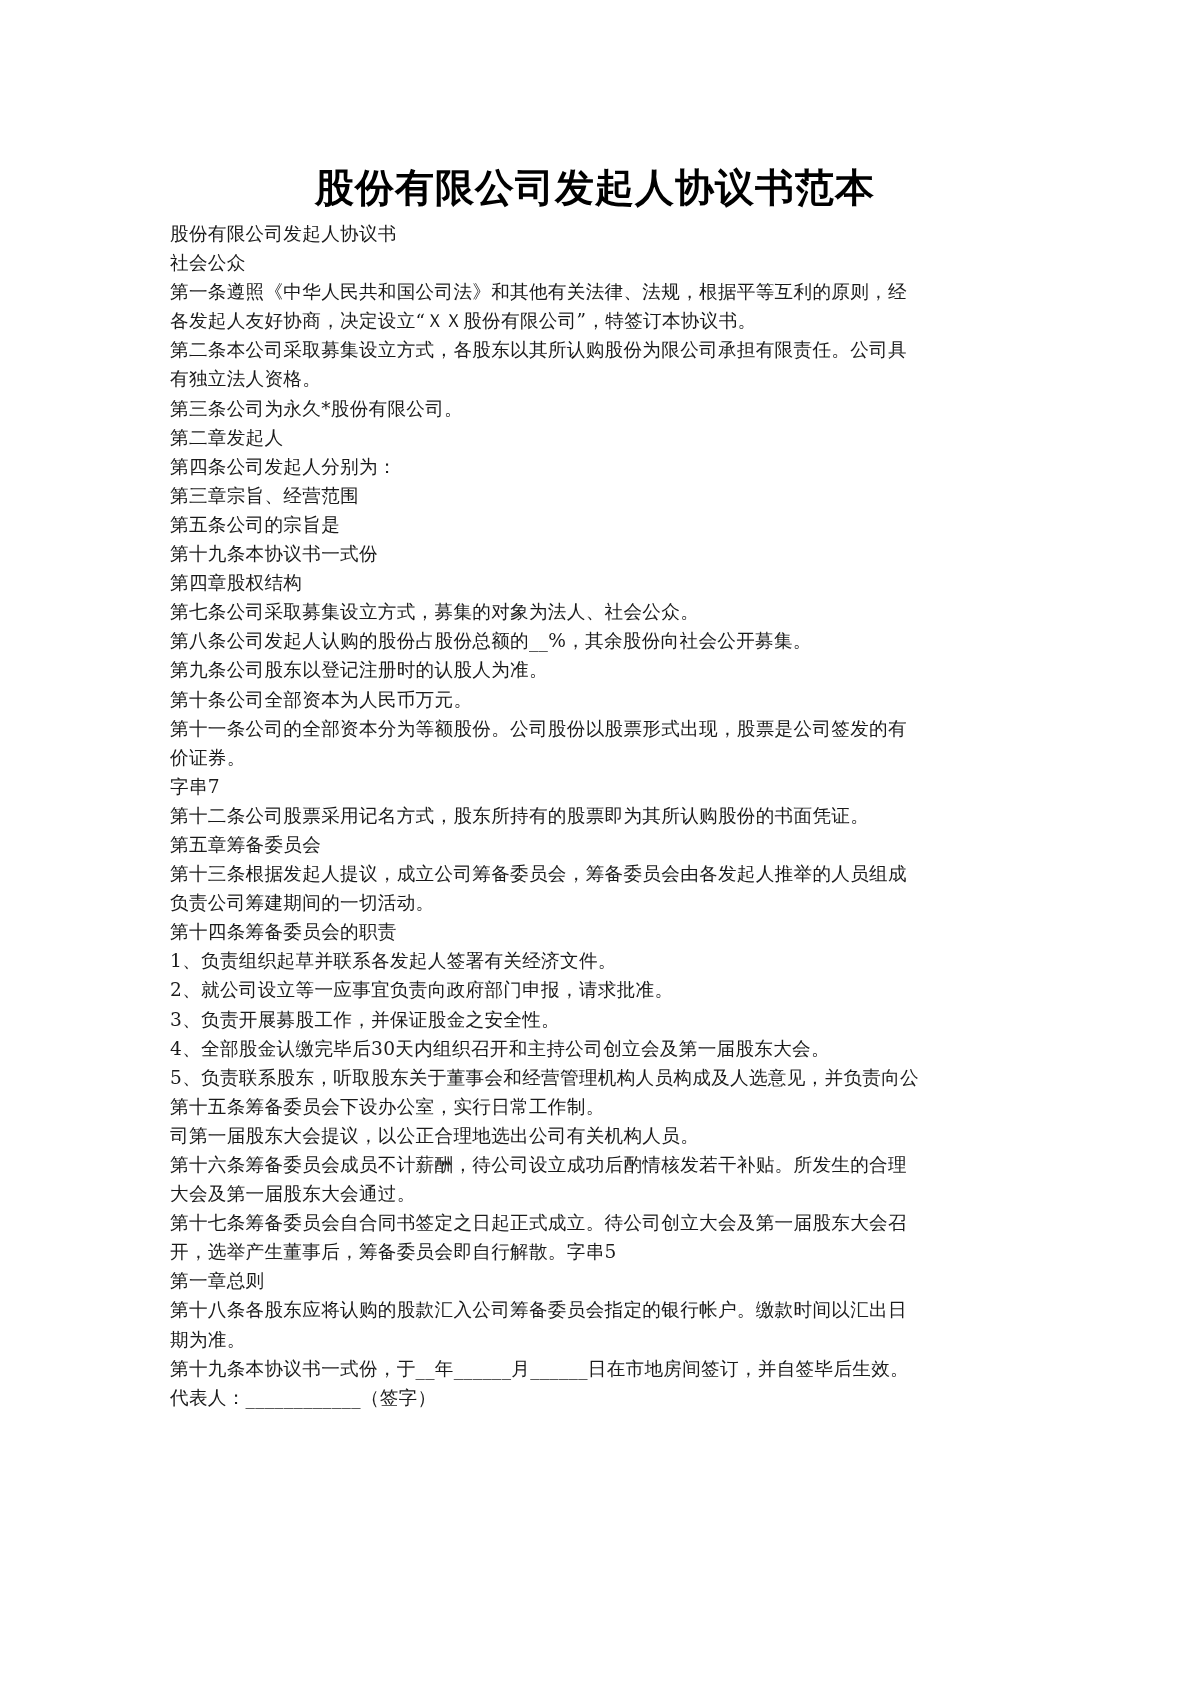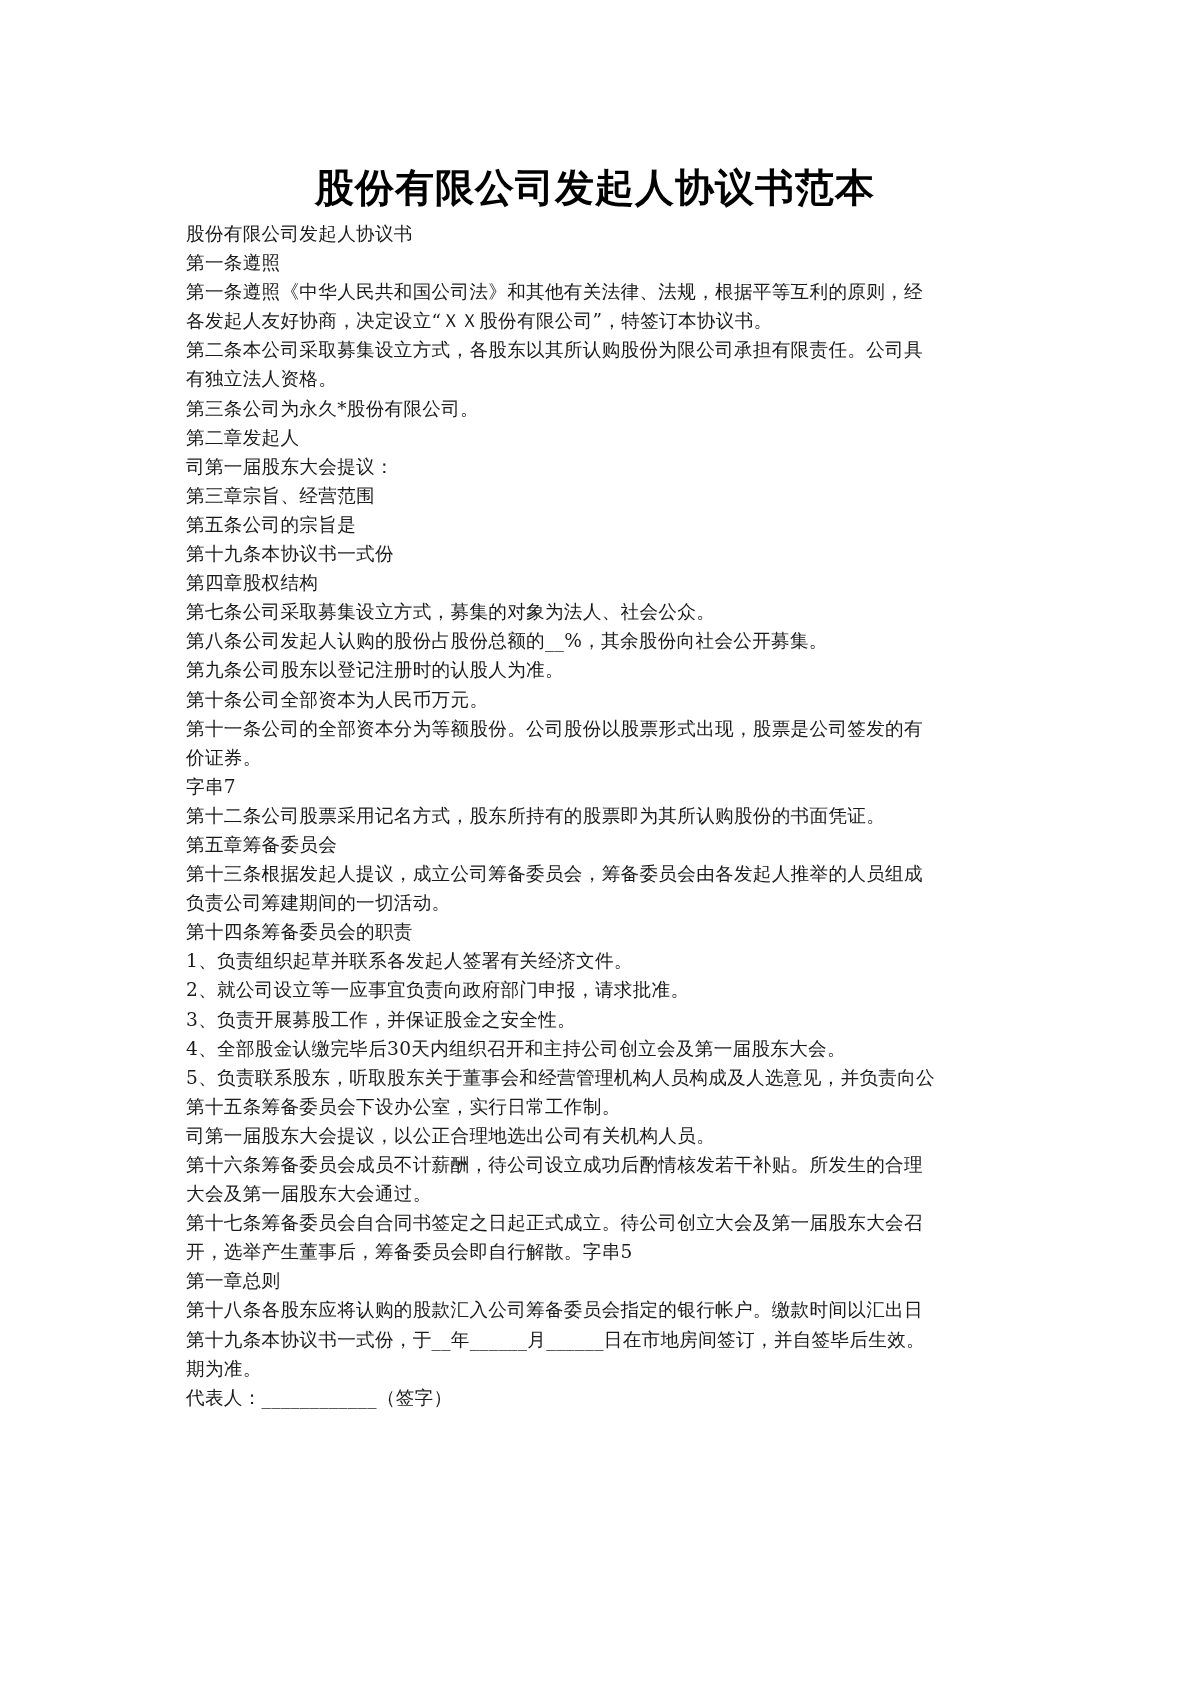--- a/index.html
+++ b/index.html
@@ -32,21 +32,21 @@
       font-family: "DejaVu Sans", "Liberation Sans", sans-serif;
       font-weight: bold;
       font-size: 39px;
       line-height: 52px;
       letter-spacing: 1px;
       color: #000000;
       margin: 0;
     }
     .body-text {
       position: absolute;
-      left: 186px;
+      left: 170px;
       top: 219px;
       width: 860px;
       margin: 0;
       padding: 0;
       list-style: none;
     }
     .line {
       font-size: 18.6px;
       line-height: 29.1px;
       height: 29.1px;
@@ -60,28 +60,28 @@
     }
   </style>
 </head>
 <body>
 
 <div class="page">
   <h1 class="title">股份有限公司发起人协议书范本</h1>
 
   <div class="body-text">
     <div class="line">股份有限公司发起人协议书</div>
-    <div class="line heading">第一条遵照</div>
+    <div class="line heading">社会公众</div>
     <div class="line">第一条遵照《中华人民共和国公司法》和其他有关法律、法规，根据平等互利的原则，经</div>
     <div class="line">各发起人友好协商，决定设立“ＸＸ股份有限公司”，特签订本协议书。</div>
     <div class="line">第二条本公司采取募集设立方式，各股东以其所认购股份为限公司承担有限责任。公司具</div>
     <div class="line">有独立法人资格。</div>
     <div class="line">第三条公司为永久*股份有限公司。</div>
     <div class="line heading">第二章发起人</div>
-    <div class="line">司第一届股东大会提议：</div>
+    <div class="line">第四条公司发起人分别为：</div>
     <div class="line heading">第三章宗旨、经营范围</div>
     <div class="line">第五条公司的宗旨是</div>
     <div class="line">第十九条本协议书一式份</div>
     <div class="line heading">第四章股权结构</div>
     <div class="line">第七条公司采取募集设立方式，募集的对象为法人、社会公众。</div>
     <div class="line">第八条公司发起人认购的股份占股份总额的__%，其余股份向社会公开募集。</div>
     <div class="line">第九条公司股东以登记注册时的认股人为准。</div>
     <div class="line">第十条公司全部资本为人民币万元。</div>
     <div class="line">第十一条公司的全部资本分为等额股份。公司股份以股票形式出现，股票是公司签发的有</div>
     <div class="line">价证券。</div>
@@ -97,17 +97,17 @@
     <div class="line">4、全部股金认缴完毕后30天内组织召开和主持公司创立会及第一届股东大会。</div>
     <div class="line">5、负责联系股东，听取股东关于董事会和经营管理机构人员构成及人选意见，并负责向公</div>
     <div class="line">第十五条筹备委员会下设办公室，实行日常工作制。</div>
     <div class="line">司第一届股东大会提议，以公正合理地选出公司有关机构人员。</div>
     <div class="line">第十六条筹备委员会成员不计薪酬，待公司设立成功后酌情核发若干补贴。所发生的合理</div>
     <div class="line">大会及第一届股东大会通过。</div>
     <div class="line">第十七条筹备委员会自合同书签定之日起正式成立。待公司创立大会及第一届股东大会召</div>
     <div class="line">开，选举产生董事后，筹备委员会即自行解散。字串5</div>
     <div class="line heading">第一章总则</div>
     <div class="line">第十八条各股东应将认购的股款汇入公司筹备委员会指定的银行帐户。缴款时间以汇出日</div>
+    <div class="line">期为准。</div>
     <div class="line">第十九条本协议书一式份，于__年______月______日在市地房间签订，并自签毕后生效。</div>
-    <div class="line">期为准。</div>
     <div class="line">代表人：____________（签字）</div>
   </div>
 </div>
 
 </body></html>

